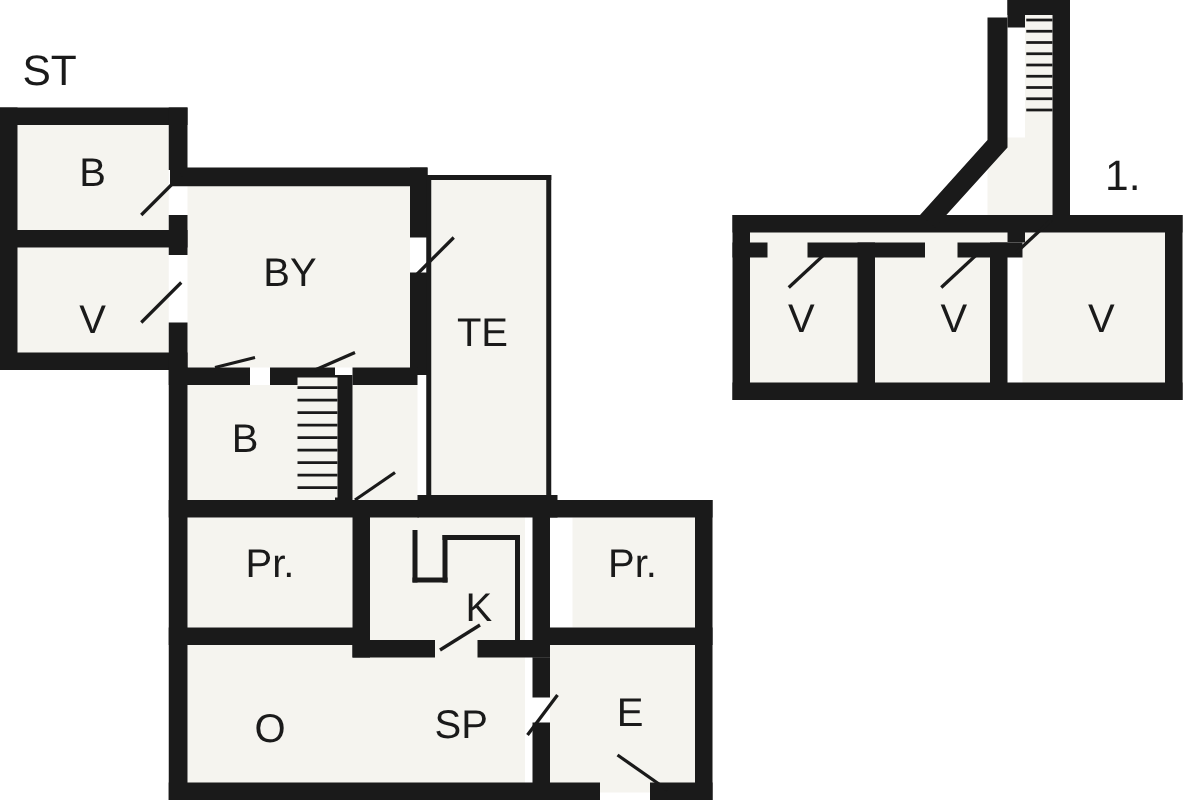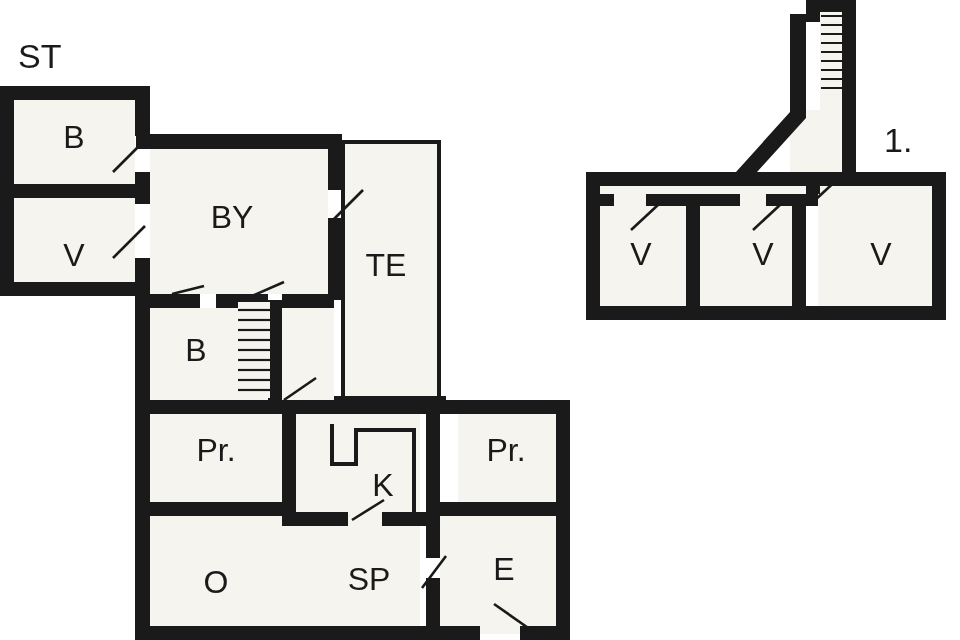--- a/index.html
+++ b/index.html
@@ -7,21 +7,20 @@
     padding: 0;
     background: #ffffff;
   }
   #plan-root {
     position: relative;
     width: 960px;
     height: 640px;
     background: #ffffff;
     font-family: "Liberation Sans", sans-serif;
     overflow: hidden;
-    border-radius: 30px;
   }
   svg.plan-svg {
     display: block;
     width: 960px;
     height: 640px;
   }
   .room-label {
     font-family: "Liberation Sans", sans-serif;
     font-weight: 400;
     fill: #1a1a1a;

